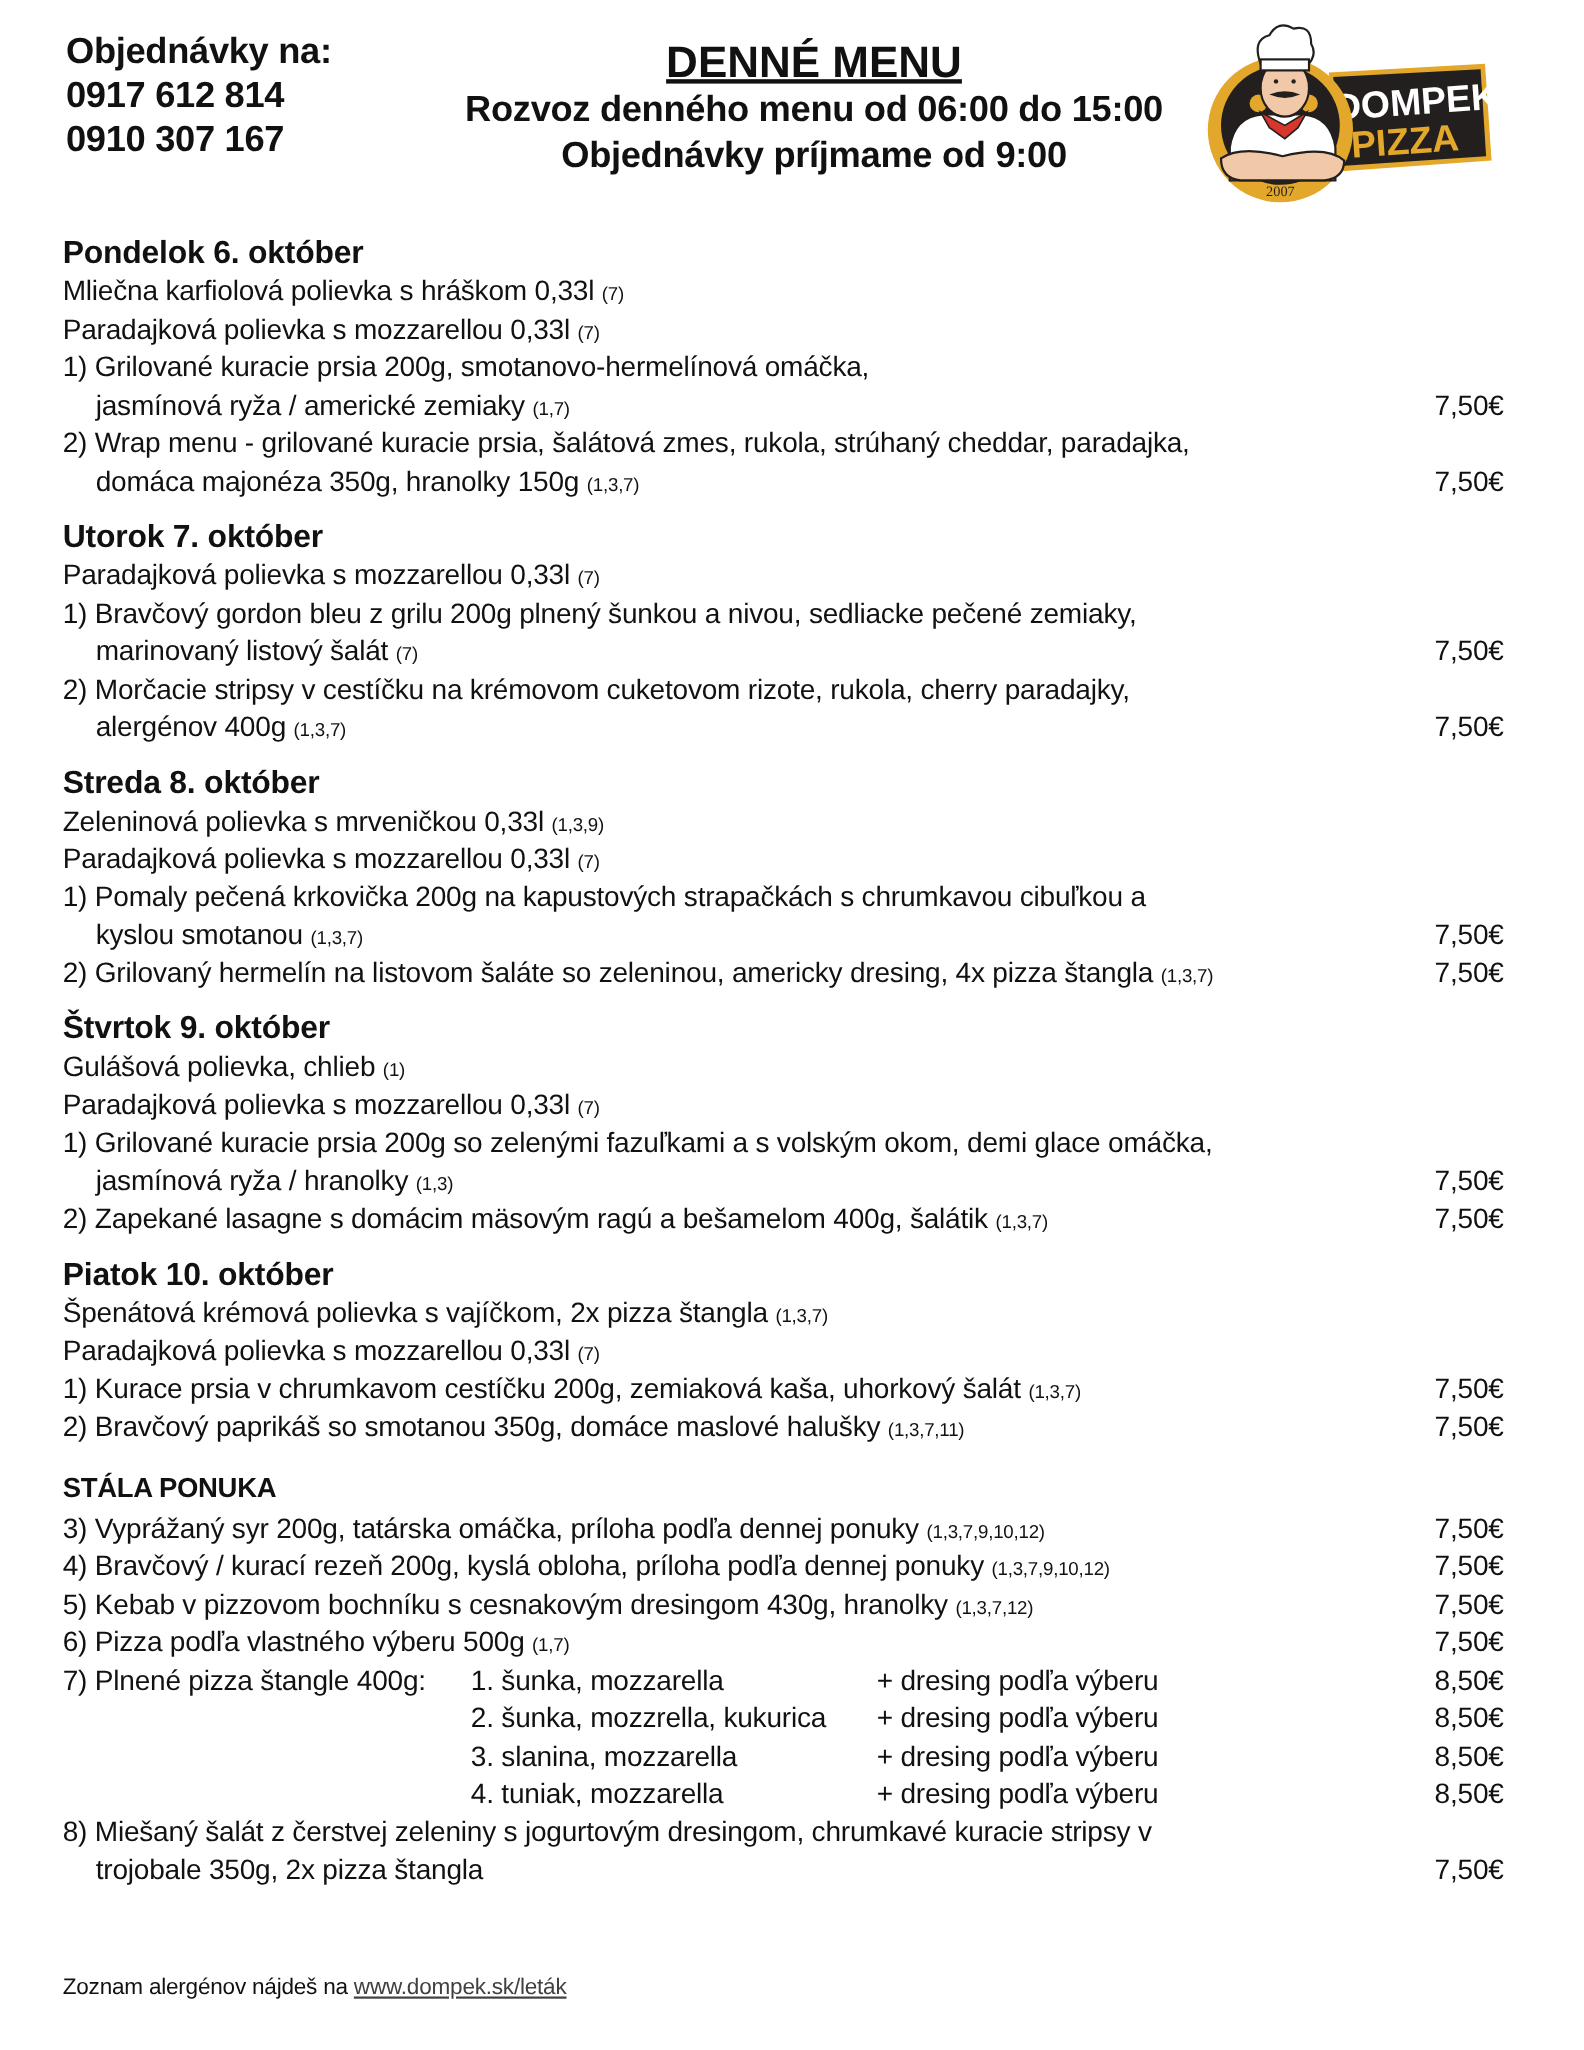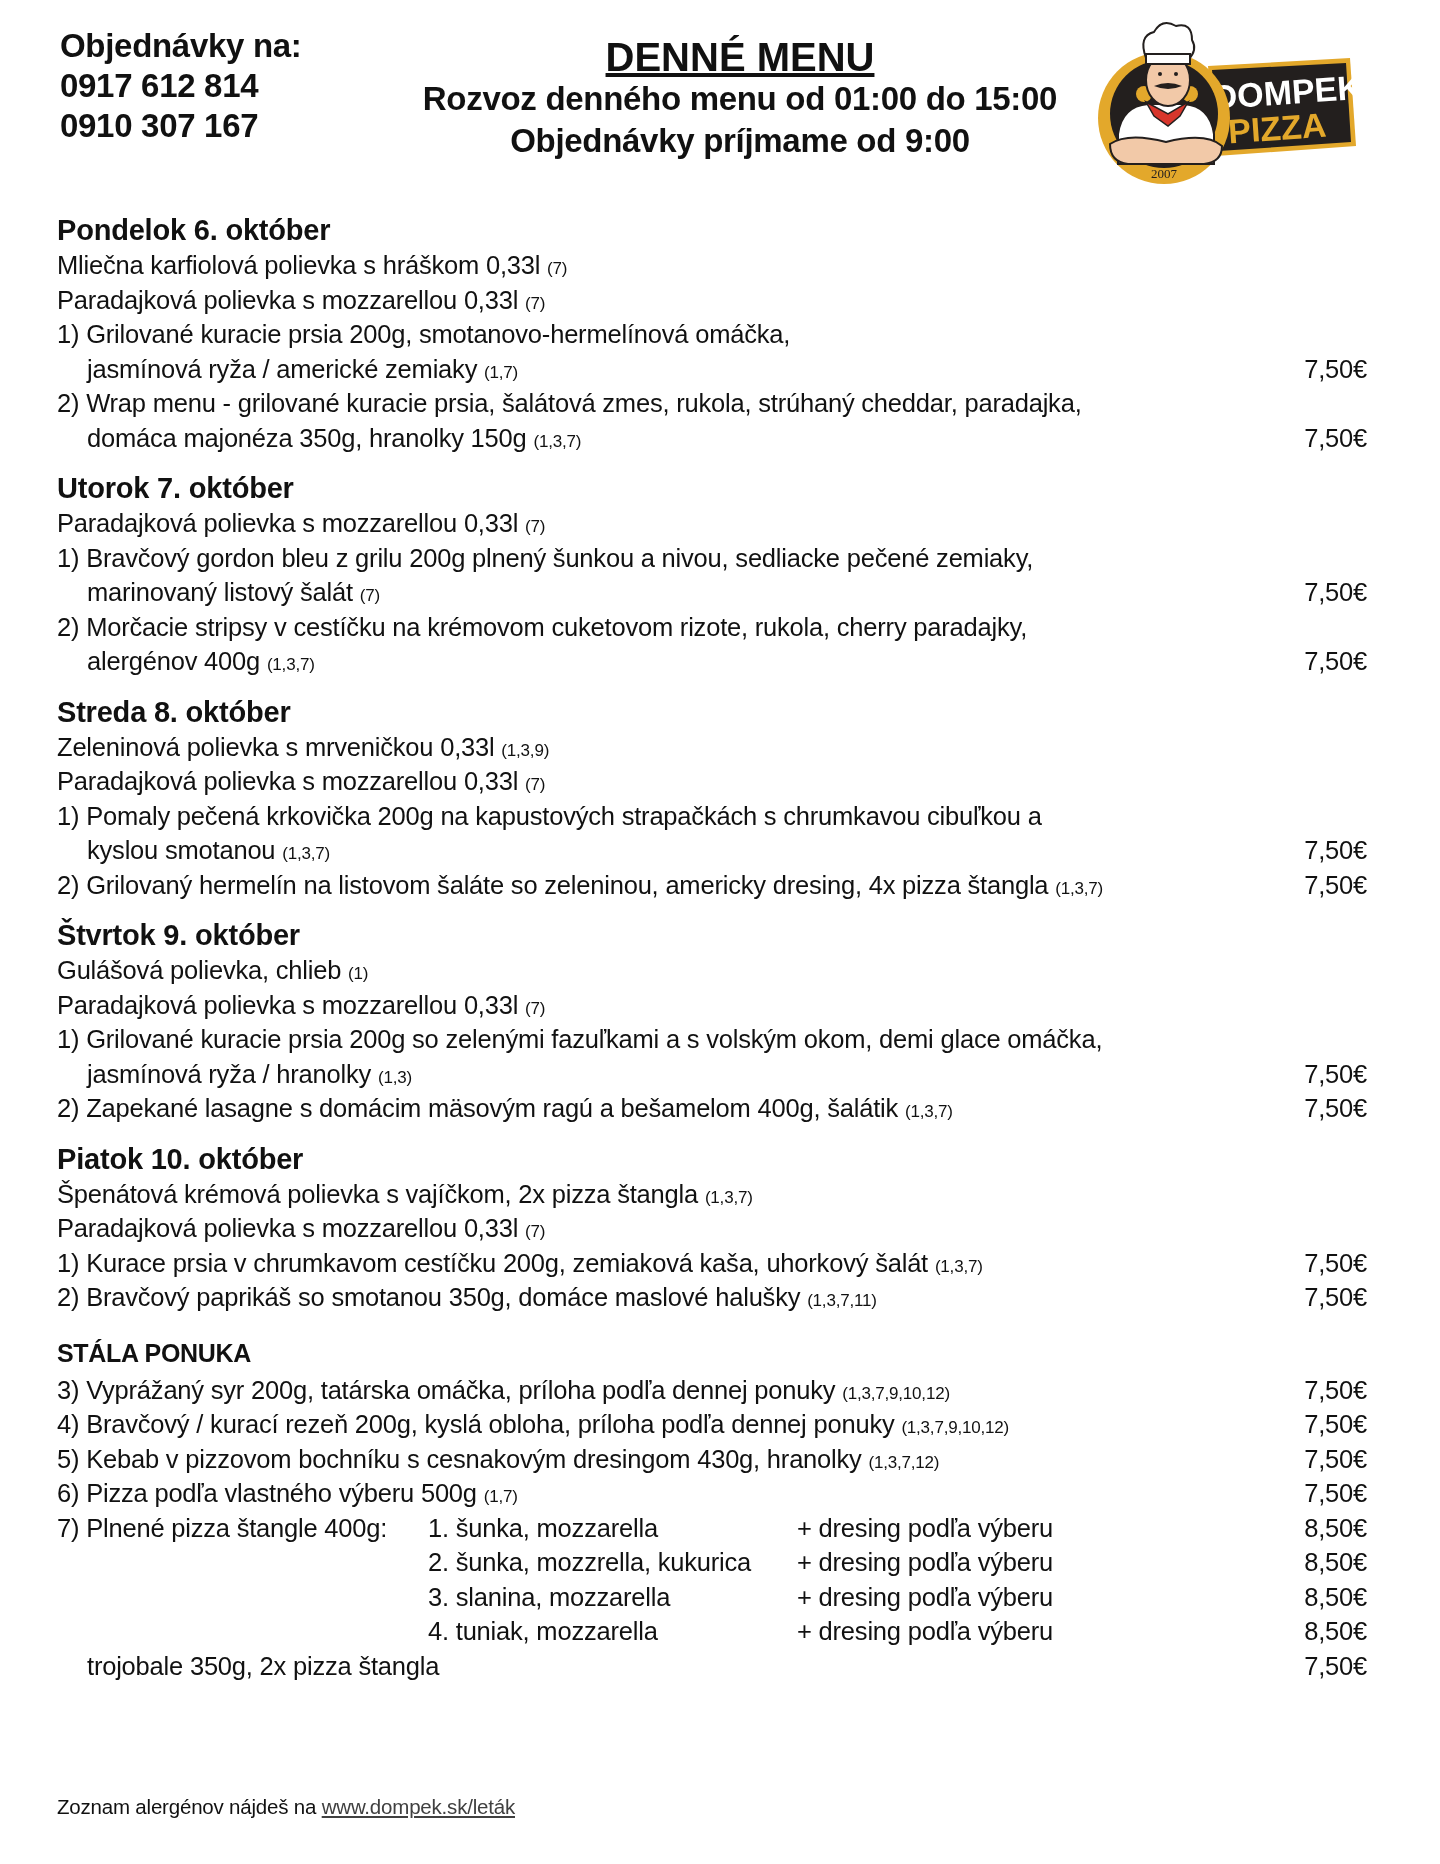--- a/index.html
+++ b/index.html
@@ -42,21 +42,21 @@
 <div class="page">
 
   <div class="contact">
     <div>Objednávky na:</div>
     <div>0917 612 814</div>
     <div>0910 307 167</div>
   </div>
 
   <div class="title-block">
     <div class="t1">DENNÉ MENU</div>
-    <div class="t2">Rozvoz denného menu od 01:00 do 15:00</div>
+    <div class="t2">Rozvoz denného menu od 06:00 do 15:00</div>
     <div class="t3">Objednávky príjmame od 9:00</div>
   </div>
 
   <svg class="logo" viewBox="0 0 270 170">
 
     <g>
       <polygon points="120,52 262,44 268,132 128,142" fill="#E3A82B"></polygon>
       <polygon points="124,56 258,49 263,128 131,137" fill="#231F1E"></polygon>
       <text x="200" y="90" text-anchor="middle" font-family="Liberation Sans, sans-serif" font-weight="bold" font-size="34" fill="#ffffff" transform="rotate(-4 200 90)">DOMPEK</text>
       <text x="190" y="126" text-anchor="middle" font-family="Liberation Sans, sans-serif" font-weight="bold" font-size="34" fill="#E3A82B" transform="rotate(-4 190 126)">PIZZA</text>
@@ -154,20 +154,21 @@
         <span class="fill">3. slanina, mozzarella</span>
         <span class="dres">+ dresing podľa výberu</span>
         <span class="price">8,50€</span>
       </div>
       <div class="stangle-row">
         <span class="fill">4. tuniak, mozzarella</span>
         <span class="dres">+ dresing podľa výberu</span>
         <span class="price">8,50€</span>
       </div>
 
+      <div class="line">8) Miešaný šalát z čerstvej zeleniny s jogurtovým dresingom, chrumkavé kuracie stripsy v</div>
       <div class="line indent"><span>trojobale 350g, 2x pizza štangla</span><span class="price">7,50€</span></div>
     </div>
   </div>
 
   <div class="footer">
     <span>Zoznam alergénov nájdeš na </span><a>www.dompek.sk/leták</a>
   </div>
 </div>
 
 </body></html>

